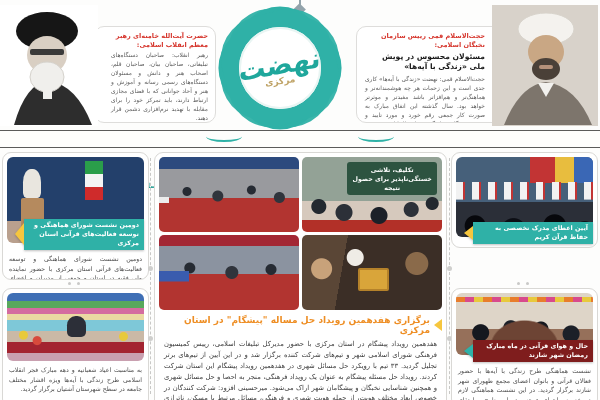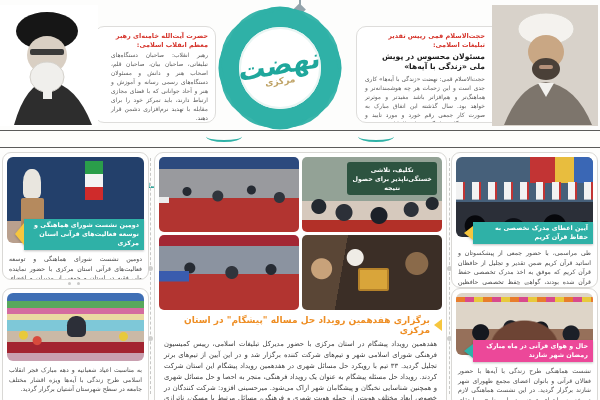--- a/index.html
+++ b/index.html
@@ -41,42 +41,42 @@
   .infobar .iright { right:4px; }
   .infobar .ileft  { left:4px;  }
 
   
   .card { position:absolute; background:#fff; border:1px solid #d9d8d5; border-radius:9px; padding:4px; overflow:hidden; }
   .ph { position:relative; width:100%; border-radius:6px; overflow:hidden; }
   .cap { position:relative; z-index:3; display:flex; width:94%; margin-top:-15px; filter:drop-shadow(0 1px 1px rgba(0,0,0,.25)); }
   .cap.two { margin-top:-24px; }
   .cap-text { flex:1; color:#fff; font-weight:bold; font-size:6.4px; line-height:1.4; padding:2px 5px; text-align:right; }
   .cap.teal  .cap-text { background:#2fb1a7; }
-  .cap.orange .cap-text { background:#ec4899; }
+  .cap.orange .cap-text { background:#7f1d1d; }
   .chv { width:0; height:0; align-self:center; }
   .chv.yellow { border-top:7px solid transparent; border-bottom:7px solid transparent; border-right:9px solid #f6c63e; }
   .cap.two .chv.yellow { border-top-width:11px; border-bottom-width:11px; }
   .chv.tealc { border-top:7px solid transparent; border-bottom:7px solid transparent; border-right:9px solid #2fb1a7; }
   .nbody { margin-top:4px; font-size:6.2px; line-height:1.55; color:#4a4a4a; text-align:justify; padding:0 2px; }
 
   
   .lead { left:154px; top:152px; width:293px; height:316px; }
   .pgrid { display:grid; grid-template-columns:1fr 1fr; grid-gap:3px; }
   .pgrid .ph { height:75px; border-radius:5px; }
   .overlay-board { position:absolute; top:5px; right:5px; width:64%; background:#2d5340; border-radius:3px;
                    color:#fff; font-weight:bold; font-size:6.3px; line-height:1.45; text-align:center; padding:3px 5px; }
   .lead-headline { display:flex; align-items:center; justify-content:center; gap:4px; margin-top:5px; }
   .lead-headline .txt { color:#ee8e24; font-weight:bold; font-size:9px; }
   .lead-headline .chv { border-top:6px solid transparent; border-bottom:6px solid transparent; border-right:8px solid #f6c63e; }
   .lead-body { margin-top:4px; font-size:6.8px; line-height:1.6; color:#3c3c3c; text-align:justify; padding:0 5px; }
 
   
   .cL1 { left:2px;  top:152px; width:147px; height:128px; }
   .cL2 { left:2px;  top:288px; width:147px; height:120px; }
-  .cR1 { left:451px; top:152px; width:147px; height:136px; }
+  .cR1 { left:451px; top:152px; width:147px; height:96px; }
   .cR2 { left:451px; top:288px; width:147px; height:120px; }
 
   
   .vdiv { position:absolute; top:158px; height:236px; width:0; border-left:1px dashed #c8c8c6; }
   .vdiv.d1 { left:150px; } .vdiv.d2 { left:449px; }
   .dot { position:absolute; width:5px; height:5px; border-radius:50%; background:#cfcfcd; }
   .gapdots { position:absolute; display:flex; gap:6px; }
   .gapdots i { width:3px; height:3px; border-radius:50%; background:#c9c9c7; }
 
   
@@ -165,21 +165,21 @@
       <ellipse cx="47" cy="72" rx="17" ry="15" fill="#f0efec" stroke="#d5d2cc"></ellipse>
       <rect x="43" y="84" width="9" height="10" fill="#f0efec"></rect>
     </svg>
   </div>
   <div class="qbox qbox-left">
     <div class="kicker">حضرت آیت‌الله خامنه‌ای رهبر معظم انقلاب اسلامی:</div>
     <div class="qbody">رهبر انقلاب: صاحبان دستگاه‌های تبلیغاتی، صاحبان بیان، صاحبان قلم، اصحاب هنر و دانش و مسئولان دستگاه‌های رسمی رسانه و آموزش و هنر و آحاد جوانانی که با فضای مجازی ارتباط دارند، باید تمرکز خود را برای مقابله با تهدید نرم‌افزاری دشمن قرار دهند.</div>
   </div>
 
   <div class="qbox qbox-right">
-    <div class="kicker">حجت‌الاسلام قمی رییس تقدیر تبلیغات اسلامی:</div>
+    <div class="kicker">حجت‌الاسلام قمی رییس سازمان نخبگان اسلامی:</div>
     <div class="qhead">مسئولان محسوس در پویش ملی «زندگی با آیه‌ها»</div>
     <div class="qbody">حجت‌الاسلام قمی: نهضت «زندگی با آیه‌ها» کاری جدی است و این زحمات هر چه هوشمندانه‌تر و هماهنگ‌تر و هم‌افزاتر باشد مفیدتر و موثرتر خواهد بود. سال گذشته این اتفاق مبارک به صورت کار جمعی رقم خورد و مورد تایید و تحسین بزرگان قرار گرفت. امسال کار سخت‌تری پیش روی ما است و از طرحی که اجرا کردیم و مورد تشویق قرار گرفت انتظار پیگیری از سوی ایشان رسیده‌ایم.</div>
   </div>
   <div class="portrait" style="left:492px;top:5px;">
     <svg width="106" height="121" viewBox="0 0 106 121">
       <rect width="106" height="121" fill="#d8d2ca"></rect>
       <path d="M12 120 Q28 80 54 77 Q84 81 100 120 Z" fill="#7d756c"></path>
       <path d="M46 78 L54 92 L62 78 Z" fill="#f2f1ee"></path>
       <ellipse cx="54" cy="24" rx="28" ry="16" fill="#f4f2ee" stroke="#d8d4cc"></ellipse>
       <ellipse cx="54" cy="47" rx="18" ry="17" fill="#c9a784"></ellipse>

